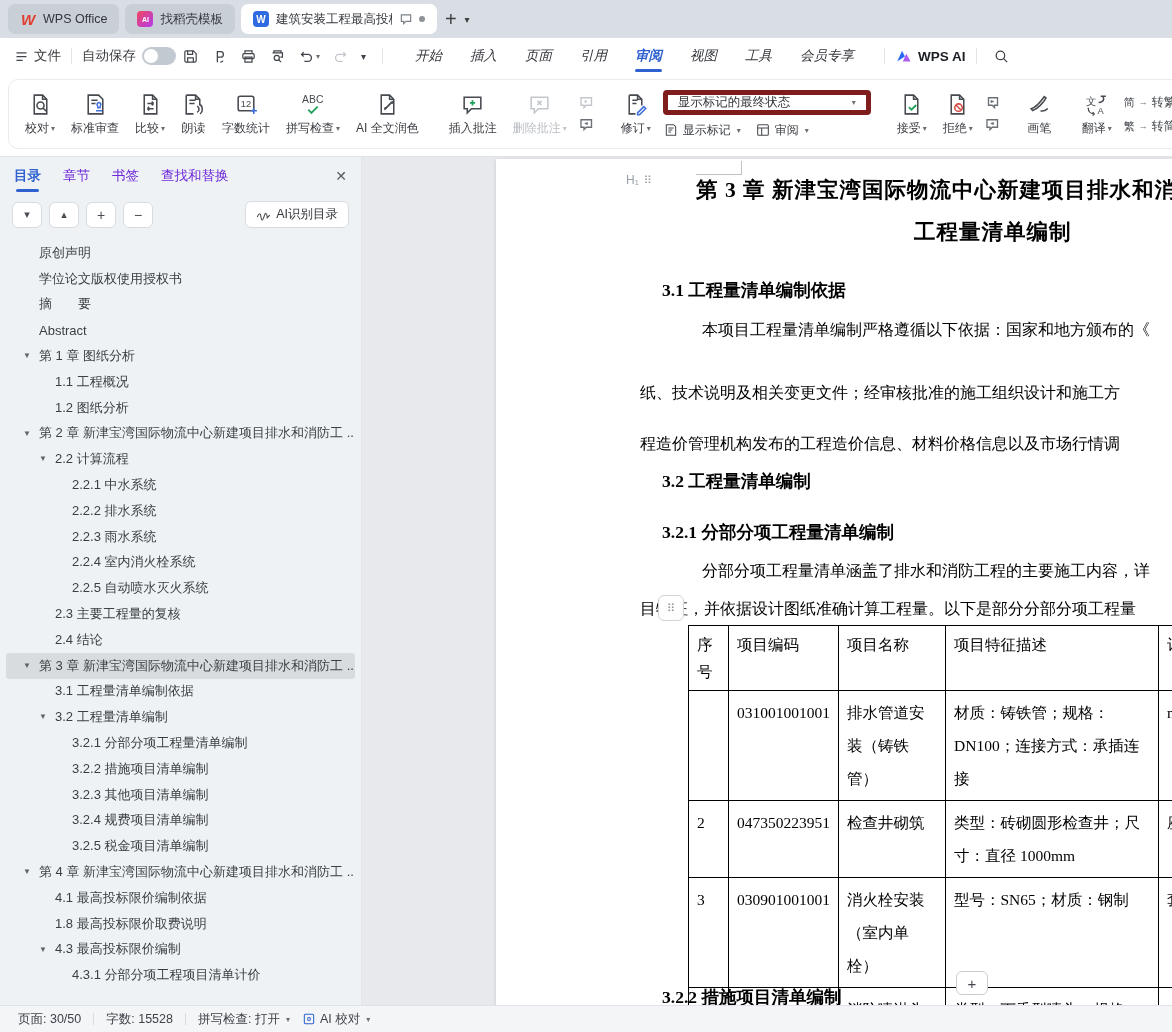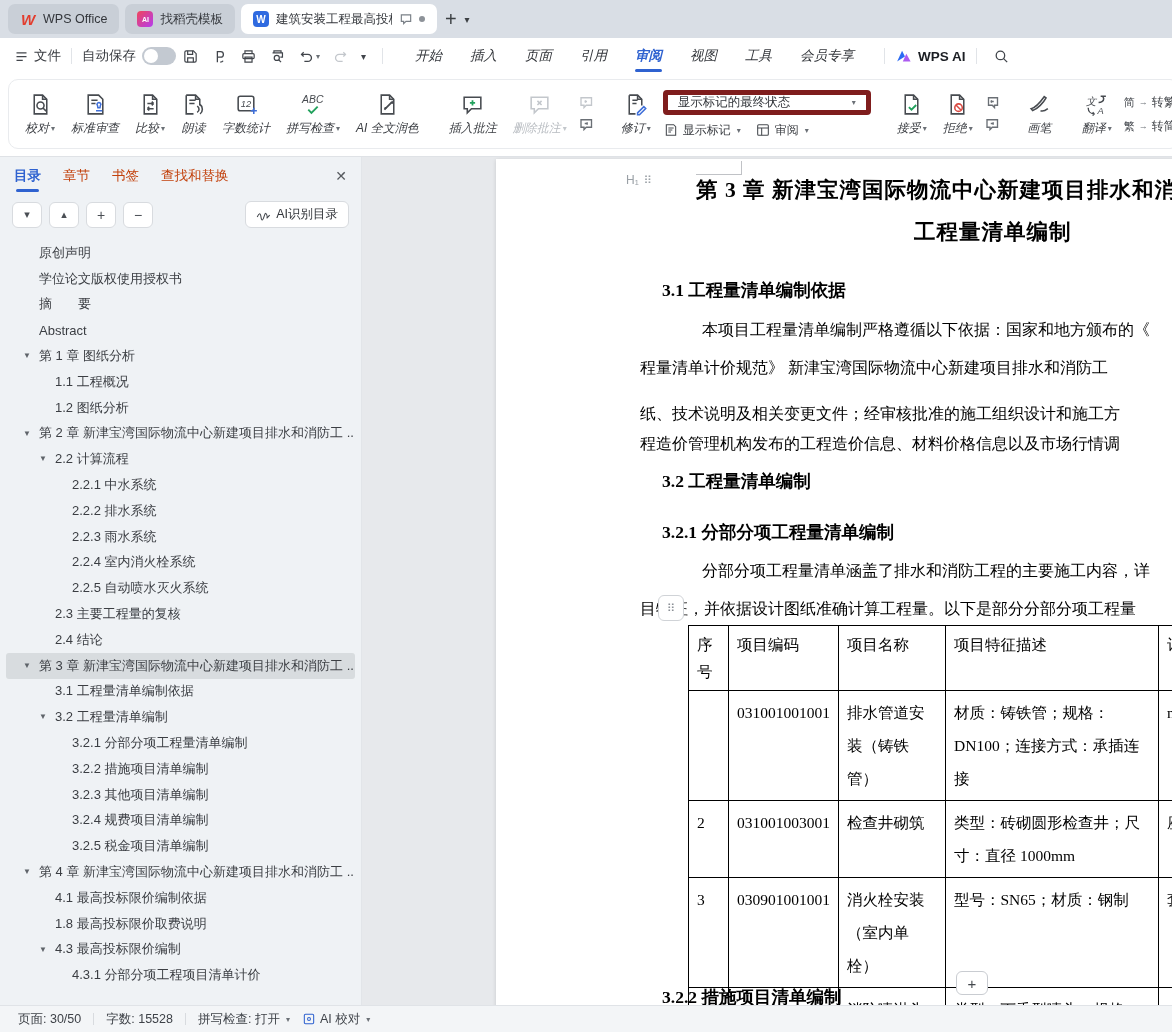--- a/index.html
+++ b/index.html
@@ -33,41 +33,41 @@
   .menu-item { padding:0 14px; height:36px; display:flex; align-items:center; position:relative; color:#33363b; }
   .menu-item.active { color:#2f62d0; font-weight:bold; }
   .menu-item.active::after { content:""; position:absolute; left:14px; right:14px; bottom:2px; height:3px; border-radius:2px; background:#2f62d0; }
   #wps-ai-brand { display:flex; align-items:center; gap:6px; font-weight:bold; color:#1b1e23; }
 
   
   #ribbon { position:absolute; top:74px; left:0; right:0; height:83px; background:#fff; border-bottom:1px solid #dfe2e6; }
   #rb-panel { position:absolute; top:5px; left:8px; right:-8px; bottom:7px; border:1px solid #e9ebee; border-radius:10px; display:flex; align-items:stretch; padding:2px 4px; overflow:hidden; }
   .rb-group { display:flex; align-items:center; padding:0 4px; }
   .rb-div { width:1px; background:#e6e8eb; margin:10px 3px; }
-  .bigbtn { display:flex; flex-direction:column; align-items:center; justify-content:center; gap:3px; padding:4px 8px; border-radius:6px; font-size:12px; color:#3a3d42; white-space:nowrap;font-style:italic; }
+  .bigbtn { display:flex; flex-direction:column; align-items:center; justify-content:center; gap:3px; padding:4px 8px; border-radius:6px; font-size:12px; color:#3a3d42; white-space:nowrap; }
   .bigbtn svg { display:block; }
   .bigbtn .lbl { display:flex; align-items:center; }
   .bigbtn.disabled { color:#b9bdc2; }
   .chev { font-size:8px; color:#6b7076; margin-left:2px; }
   .disabled .chev { color:#c3c7cc; }
   .smallcol { display:flex; flex-direction:column; justify-content:center; gap:6px; padding:0 3px; }
   .smallbtn { display:flex; align-items:center; gap:4px; font-size:12px; color:#3a3d42; white-space:nowrap; }
   .rb-select { border:5px solid #7f1d1d; border-radius:4px; height:25px; display:flex; align-items:center; justify-content:space-between; padding:0 10px; font-size:12.5px; width:208px; color:#33363b; }
   .rb-stack { display:flex; flex-direction:column; justify-content:center; gap:7px; padding:0 4px; }
   .rb-stack .row2 { display:flex; gap:14px; }
   .cn-glyph { font-size:11px; color:#41454b; }
 
   
   #main { position:absolute; top:157px; left:0; right:0; bottom:27px; display:flex; }
   #sidebar { width:362px; background:#eff2f5; position:relative; flex:0 0 auto; border-right:1px solid #e2e5e9; overflow:hidden; }
   #canvas { flex:1; position:relative; background:#e7e9ec; overflow:hidden; }
 
   
   #side-tabs { display:flex; align-items:center; height:38px; padding:0 14px; font-size:13.5px; }
-  .side-tab { margin-right:22px; position:relative; height:38px; display:flex; align-items:center; color:#c2410c; }
+  .side-tab { margin-right:22px; position:relative; height:38px; display:flex; align-items:center; color:#6d28d9; }
   .side-tab.active { color:#2f62d0; font-weight:bold; }
   .side-tab.active::after { content:""; position:absolute; left:2px; right:2px; bottom:3px; height:3px; border-radius:2px; background:#2f62d0; }
   #side-close { margin-left:auto; color:#55595e; font-size:14px; }
   #side-tools { display:flex; align-items:center; padding:6px 12px 8px; gap:7px; }
   .sq-btn { width:30px; height:26px; border:1px solid #d8dbdf; border-radius:6px; background:#fff; display:flex; align-items:center; justify-content:center; font-size:11px; color:#4a4e54; }
   #ai-toc-btn { margin-left:auto; height:27px; border:1px solid #d8dbdf; border-radius:6px; background:#fff; display:flex; align-items:center; gap:5px; padding:0 10px; font-size:12.5px; color:#33363b; }
 
   
   #toc-list { position:absolute; top:83px; left:0; right:0; bottom:0; overflow:hidden; }
   .toc-row { height:25.8px; display:flex; align-items:center; margin:0 6px; border-radius:3px; font-size:13px; color:#3b3e43; white-space:nowrap; overflow:hidden; position:relative; }
@@ -576,22 +576,21 @@
       <span style="font-size:11px;letter-spacing:1px;">⠿</span>
     </div>
     <div id="corner-mark"></div>
 
     <div class="doc doc-h1" style="left:334px; top:18px;">第 3 章 新津宝湾国际物流中心新建项目排水和消防</div>
     <div class="doc doc-h1" style="left:552px; top:60px;">工程量清单编制</div>
 
     <div class="doc doc-h2" style="left:300px; top:121px;">3.1 工程量清单编制依据</div>
 
     <div class="doc doc-body" style="left:340px; top:163px;">本项目工程量清单编制严格遵循以下依据：国家和地方颁布的《</div>
-    <div class="doc doc-body" style="left:278px; top:201px;">程量清单计价规范》 新津宝湾国际物流中心新建项目排水和消防工</div>
-    <div class="doc doc-body" style="left:278px; top:247px;">纸、技术说明及相关变更文件；经审核批准的施工组织设计和施工方</div>
+    <div class="doc doc-body" style="left:278px; top:226px;">纸、技术说明及相关变更文件；经审核批准的施工组织设计和施工方</div>
     <div class="doc doc-body" style="left:278px; top:277px;">程造价管理机构发布的工程造价信息、材料价格信息以及市场行情调</div>
 
     <div class="doc doc-h2" style="left:300px; top:312px;">3.2 工程量清单编制</div>
     <div class="doc doc-h2" style="left:300px; top:363px;">3.2.1 分部分项工程量清单编制</div>
 
     <div class="doc doc-body" style="left:340px; top:404px;">分部分项工程量清单涵盖了排水和消防工程的主要施工内容，详</div>
     <div class="doc doc-body" style="left:278px; top:442px;">目特征，并依据设计图纸准确计算工程量。以下是部分分部分项工程量</div>
 
     <div id="tbl-handle">⠿</div>
     <table id="doc-table">
@@ -614,21 +613,21 @@
       <tbody>
           <tr style="height: 70px;">
             <td></td>
             <td>031001001001</td>
             <td>排水管道安装（铸铁管）</td>
             <td>材质：铸铁管；规格：DN100；连接方式：承插连接</td>
             <td>m</td>
           </tr>
           <tr style="height: 70px;">
             <td>2</td>
-            <td>031001003001</td>
+            <td>047350223951</td>
             <td>检查井砌筑</td>
             <td>类型：砖砌圆形检查井；尺寸：直径 1000mm</td>
             <td>座</td>
           </tr>
           <tr style="height: 66px;">
             <td>3</td>
             <td>030901001001</td>
             <td>消火栓安装（室内单栓）</td>
             <td>型号：SN65；材质：钢制</td>
             <td>套</td>

